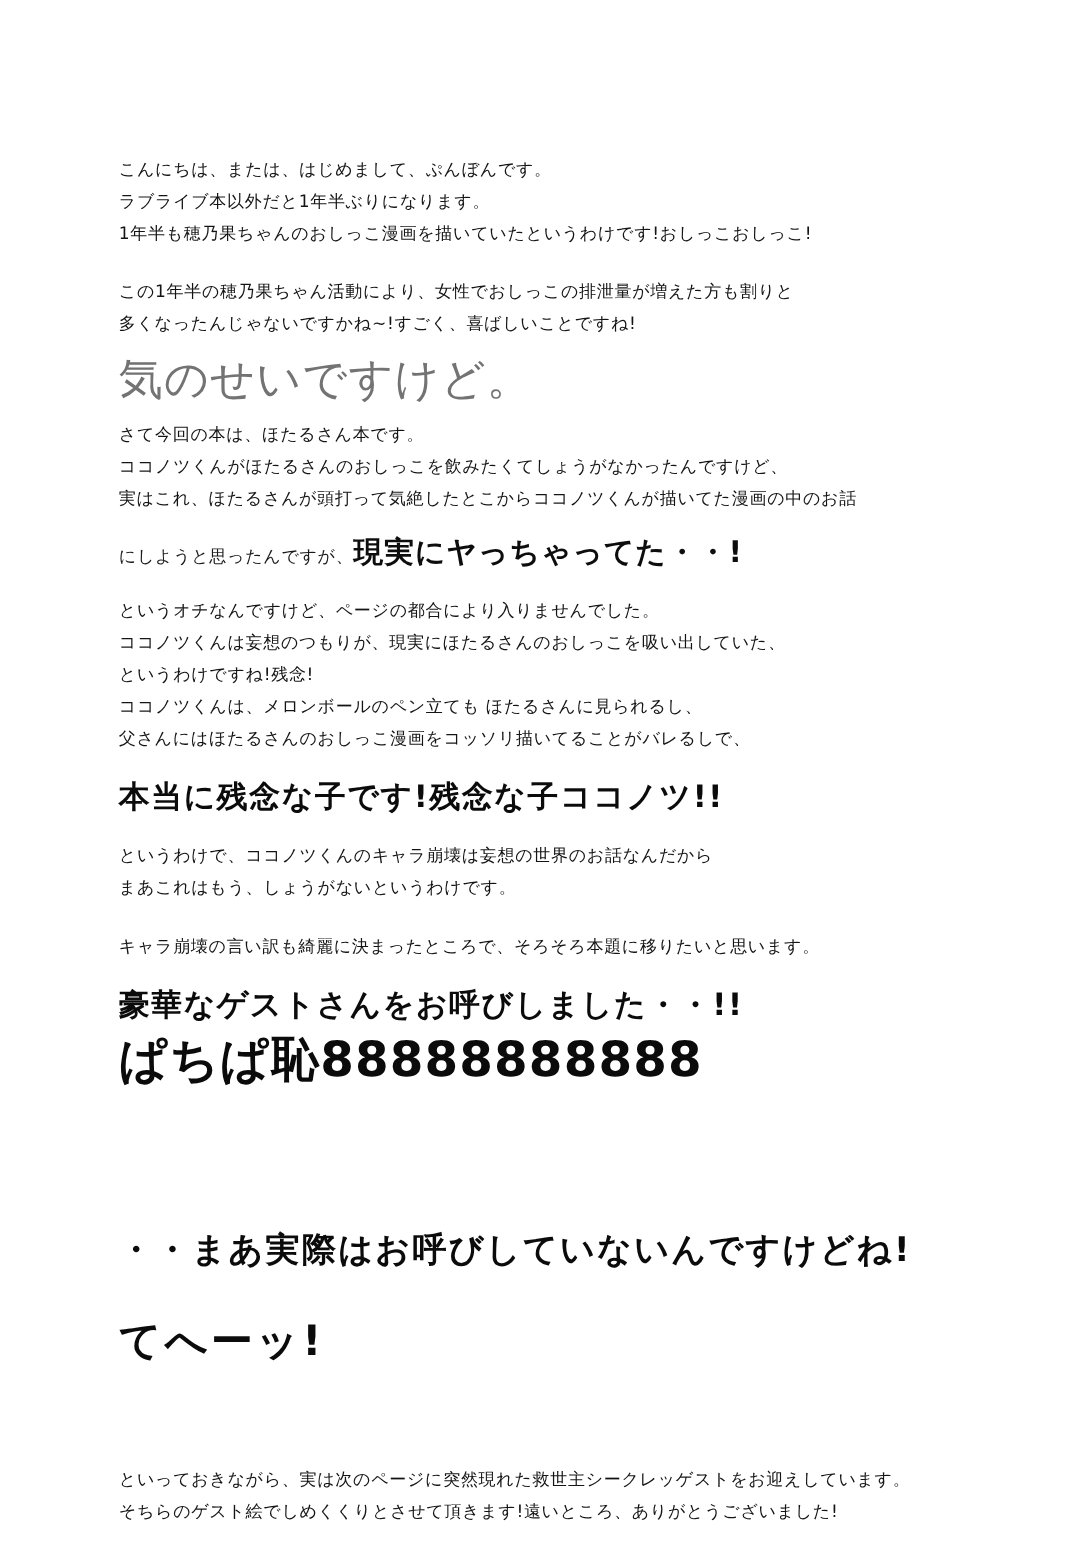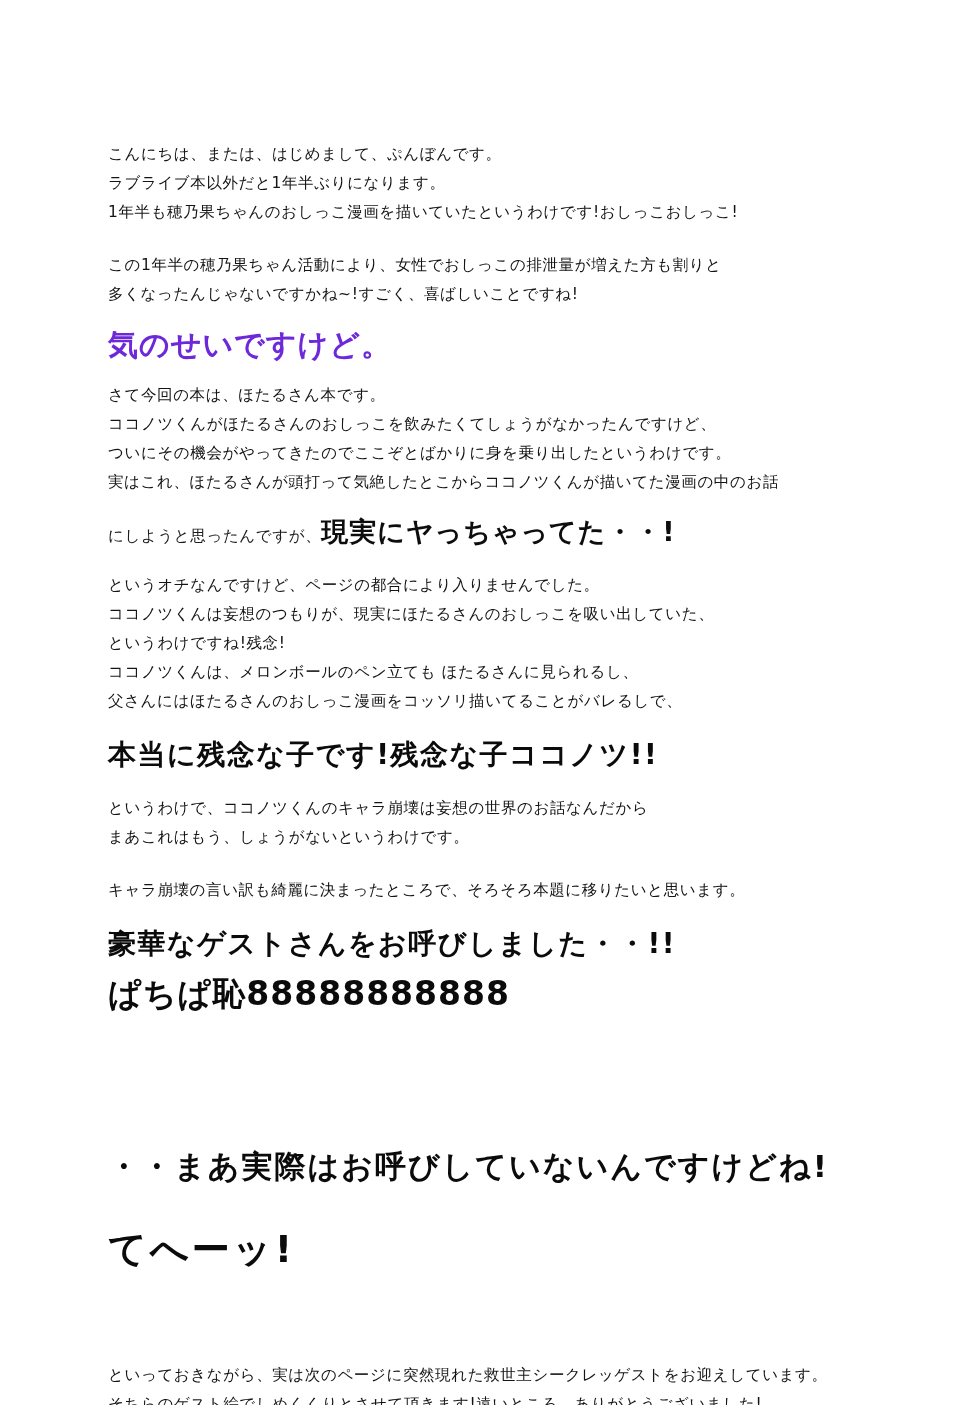--- a/index.html
+++ b/index.html
@@ -38,25 +38,25 @@
     letter-spacing: 0.6px;
     white-space: nowrap;
     color: #141414;
   }
   .gap-sm { height: 14px; }
   .gap-md { height: 24px; }
   .gap-xl { height: 120px; }
   .gap-xxl { height: 82px; }
 
   .big {
-    font-size: 30px;
+    font-size: 40px;
     line-height: 44px;
     letter-spacing: 1px;
-    font-weight: 700;
-    color: #6d28d9;
+    font-weight: 400;
+    color: #737373;
     white-space: nowrap;
   }
   .big-inline {
     font-size: 27px;
     font-weight: 700;
     letter-spacing: 1px;
     color: #0d0d0d;
     vertical-align: baseline;
   }
   .mix {
@@ -87,21 +87,21 @@
   }
   .huge-center2 {
     font-size: 38px;
     line-height: 60px;
     letter-spacing: 3px;
     font-weight: 700;
     color: #0b0b0b;
     margin-top: 26px;
   }
   .numrow {
-    font-size: 33px;
+    font-size: 44px;
     line-height: 50px;
     letter-spacing: 1px;
     font-weight: 700;
     color: #0b0b0b;
     white-space: nowrap;
   }
 </style>
 </head>
 <body>
 
@@ -123,21 +123,20 @@
 
     <div class="gap-sm"></div>
 
     <div class="big">気のせいですけど。</div>
 
     <div class="gap-sm"></div>
 
     <div class="para">
       <div class="line">さて今回の本は、ほたるさん本です。</div>
       <div class="line">ココノツくんがほたるさんのおしっこを飲みたくてしょうがなかったんですけど、</div>
-      <div class="line">ついにその機会がやってきたのでここぞとばかりに身を乗り出したというわけです。</div>
       <div class="line">実はこれ、ほたるさんが頭打って気絶したとこからココノツくんが描いてた漫画の中のお話</div>
     </div>
 
     <div class="gap-sm"></div>
 
     <div class="mix">
       <span class="small-part">にしようと思ったんですが、</span><span class="big-inline">現実にヤっちゃってた・・!</span>
     </div>
 
     <div class="gap-sm"></div>

